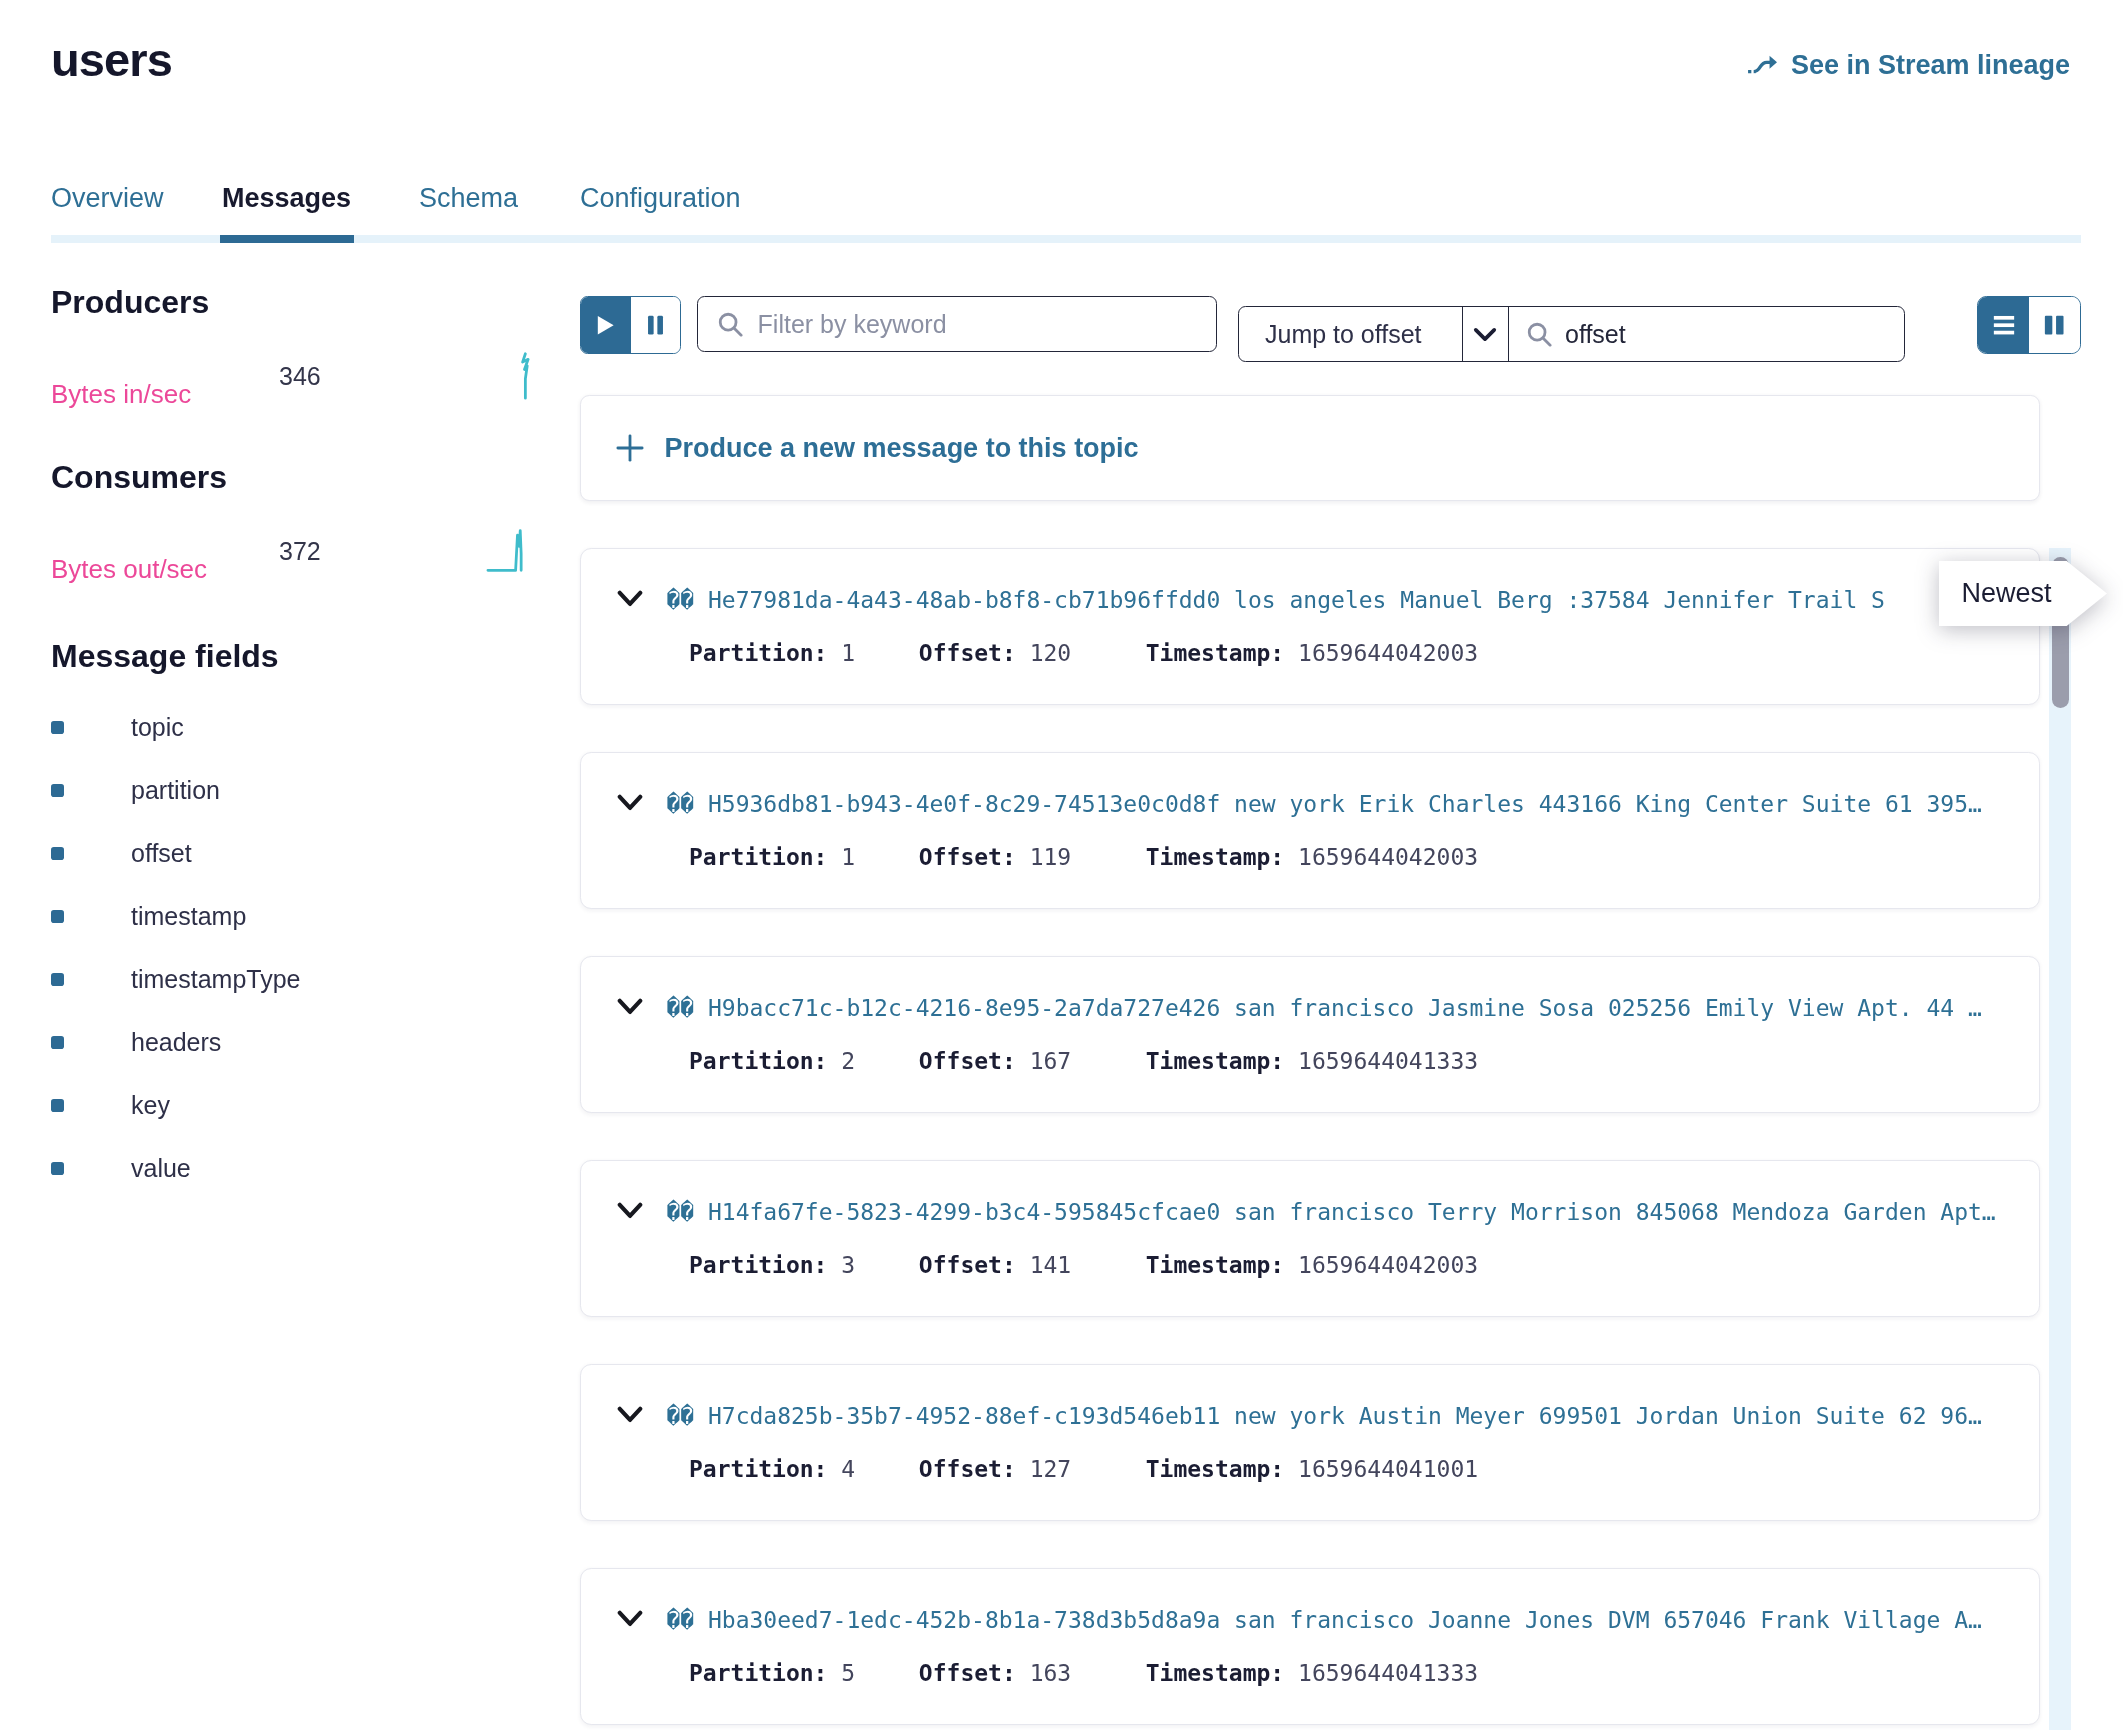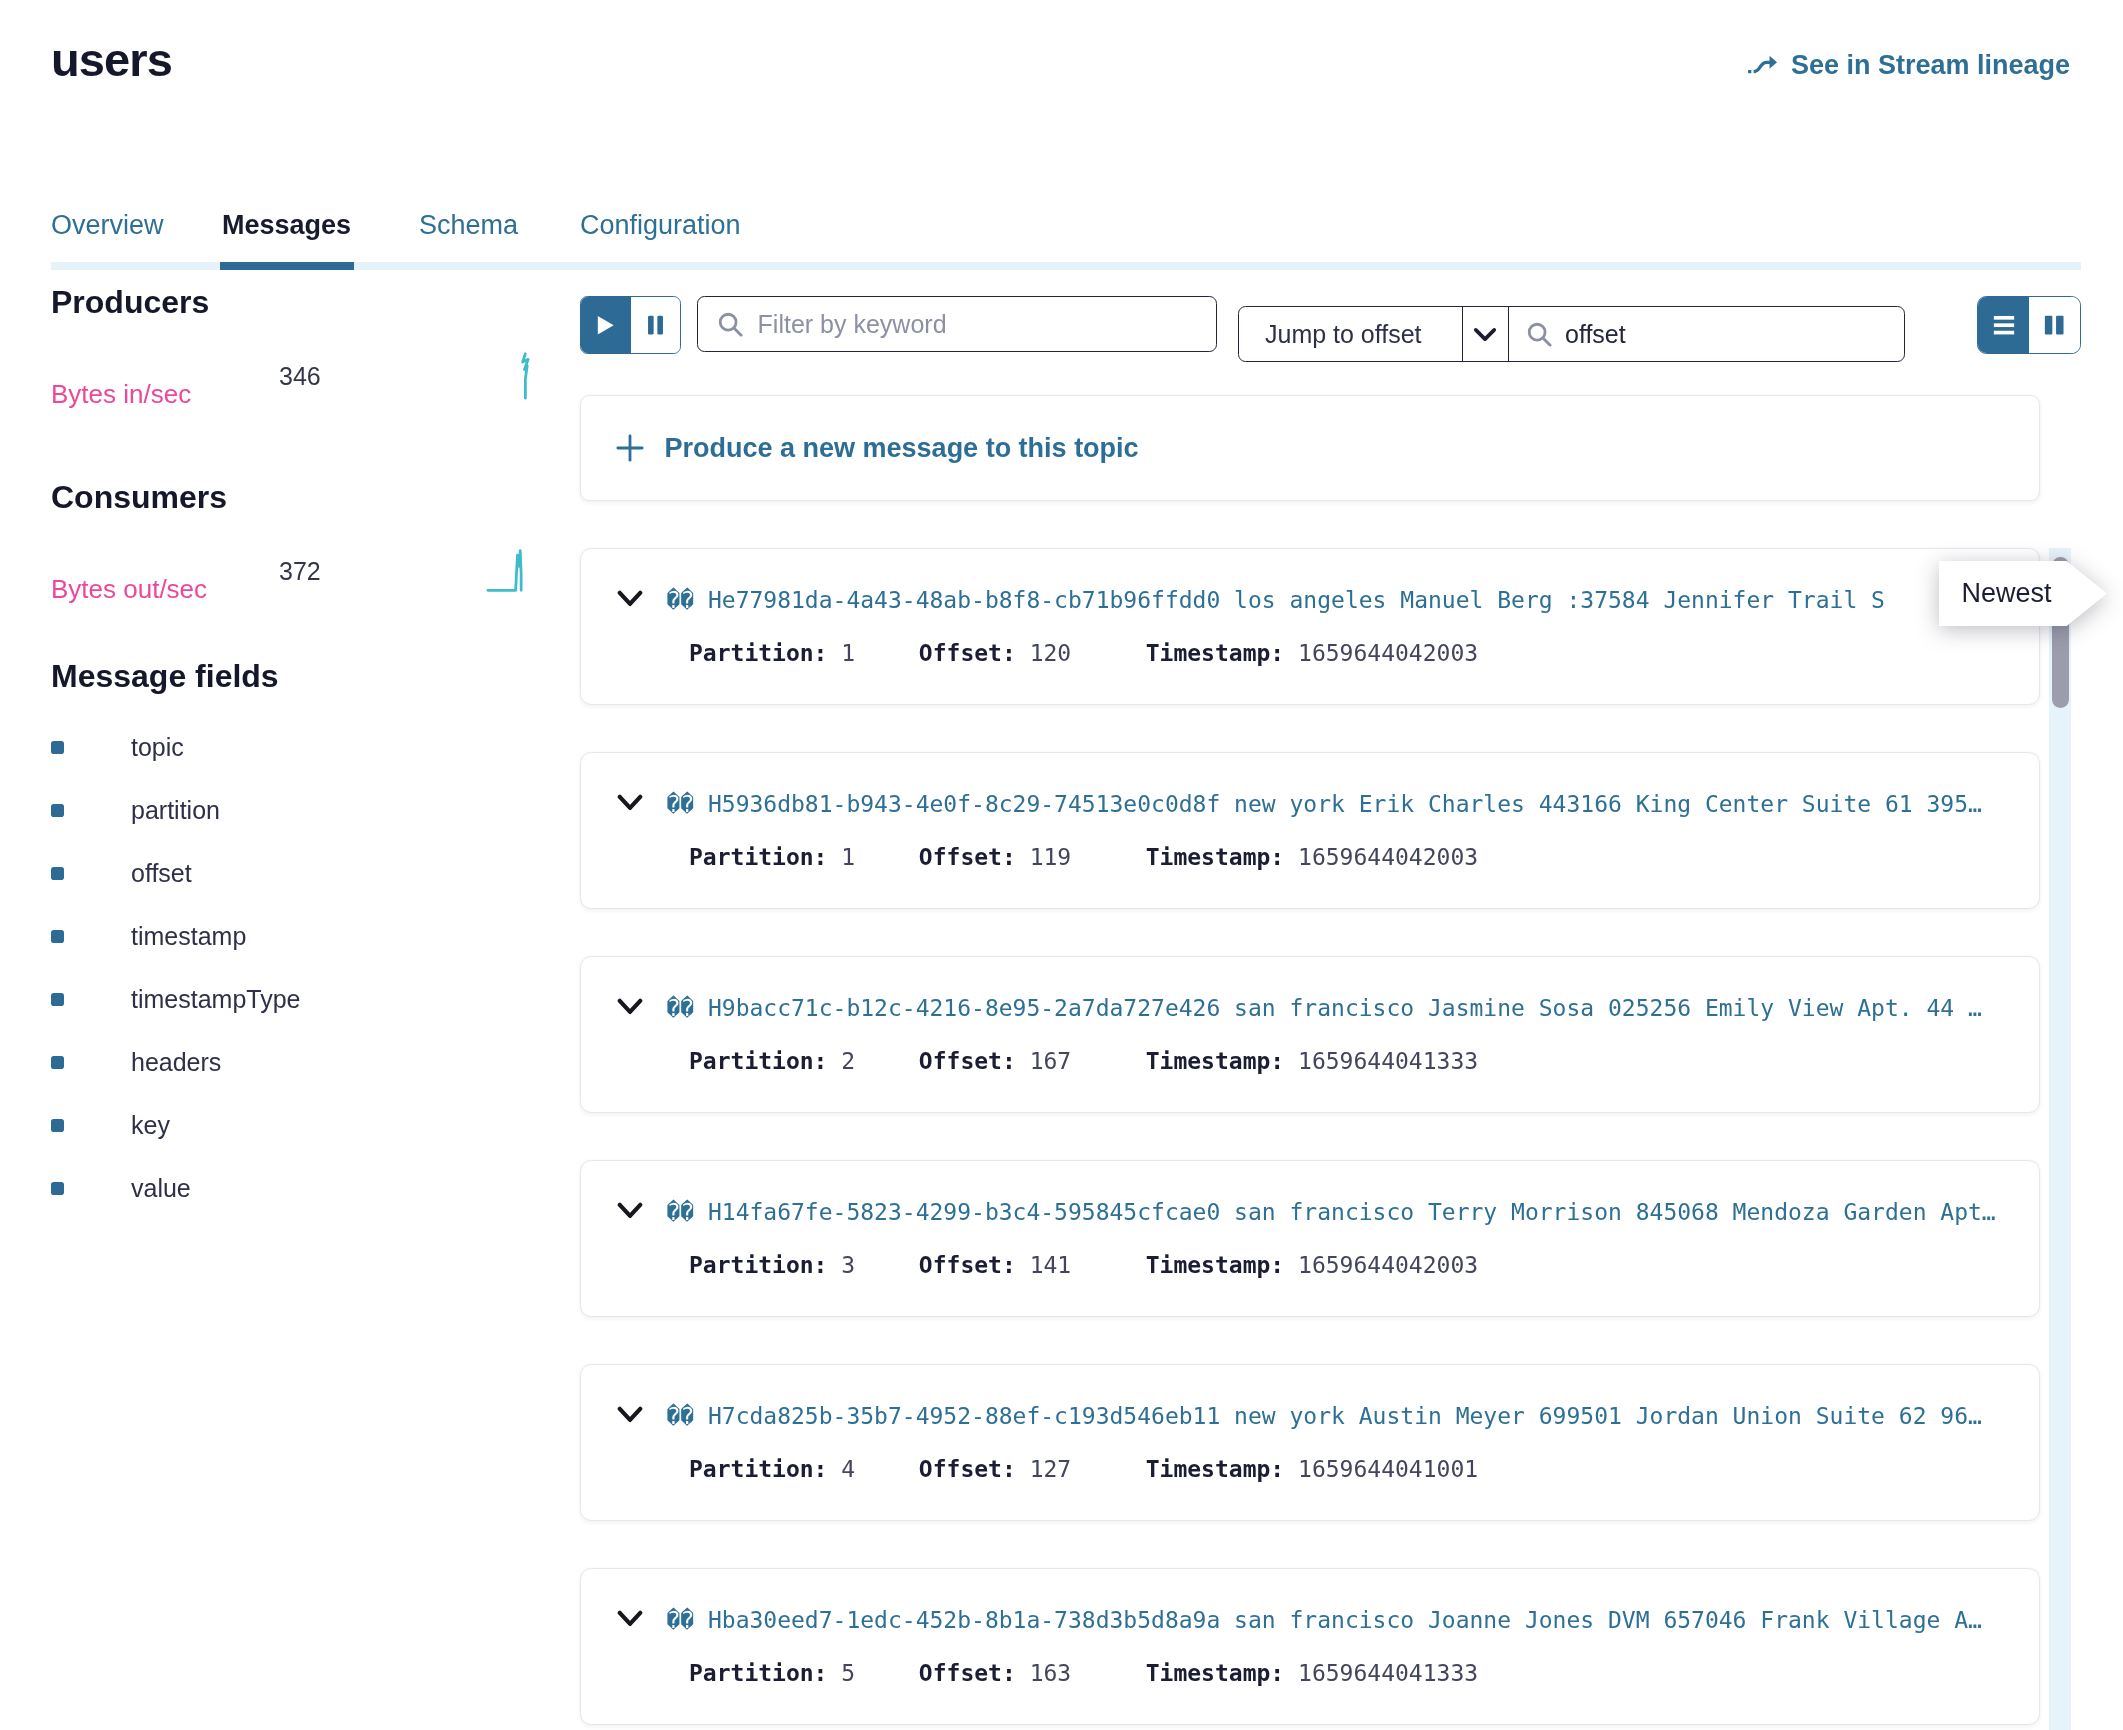--- a/index.html
+++ b/index.html
@@ -15,38 +15,38 @@
     position:absolute; left:51px; top:32px;
     font-size:47px; font-weight:800; letter-spacing:-0.9px; color:#15172b;
   }
   .lineage-link {
     position:absolute; right:54px; top:50px;
     display:flex; align-items:center; gap:11.2px;
     font-size:27px; font-weight:700; color:#2e6f95; cursor:pointer; text-decoration:none;
   }
 
   
-  .tabs { position:absolute; left:51px; top:183px; right:43px; height:62px;margin-top:27px; }
+  .tabs { position:absolute; left:51px; top:183px; right:43px; height:62px; }
   .tab { position:absolute; top:0; font-size:27px; font-weight:500; color:#2e6f95; cursor:pointer; white-space:nowrap; }
   .tab.active { color:#181a2e; font-weight:700; }
   .tab-overview { left:0; }
   .tab-messages { left:171px; }
   .tab-schema  { left:368px; }
   .tab-config  { left:529px; }
   .tabs-underline { position:absolute; left:0; right:0; top:52px; height:8.4px; background:#e5f2fa; }
   .tabs-active-indicator { position:absolute; left:169px; top:52px; width:134px; height:8.4px; background:#2d6a94; }
 
   
   .sidebar { position:absolute; left:51px; top:284px; width:485px; }
   .sidebar h2 { font-size:32px; font-weight:700; color:#15172b; }
   .metric-row { position:relative; margin-top:28px; height:54px; display:flex; align-items:center; }
   .metric-label { font-size:26px; color:#ec4899; width:228px;margin-top:36px; }
   .metric-value { font-size:25px; color:#33354a; }
   .spark { position:absolute; right:0; top:1.9px; }
-  .h-consumers { margin-top:76px; }
+  .h-consumers { margin-top:56px; }
   .h-fields { margin-top:60px; }
   .fields-list { list-style:none; margin-top:20.5px; }
   .fields-list li { display:flex; align-items:center; height:63px; cursor:pointer;gap:28px; }
   .bullet { width:13px; height:13px; border-radius:2.8px; background:#2d6a94; margin-right:39px; flex:none; }
   .field-label { font-size:25px; color:#2e3048; }
 
   
   .main { position:absolute; left:580px; top:296px; width:1501px; }
 
   

